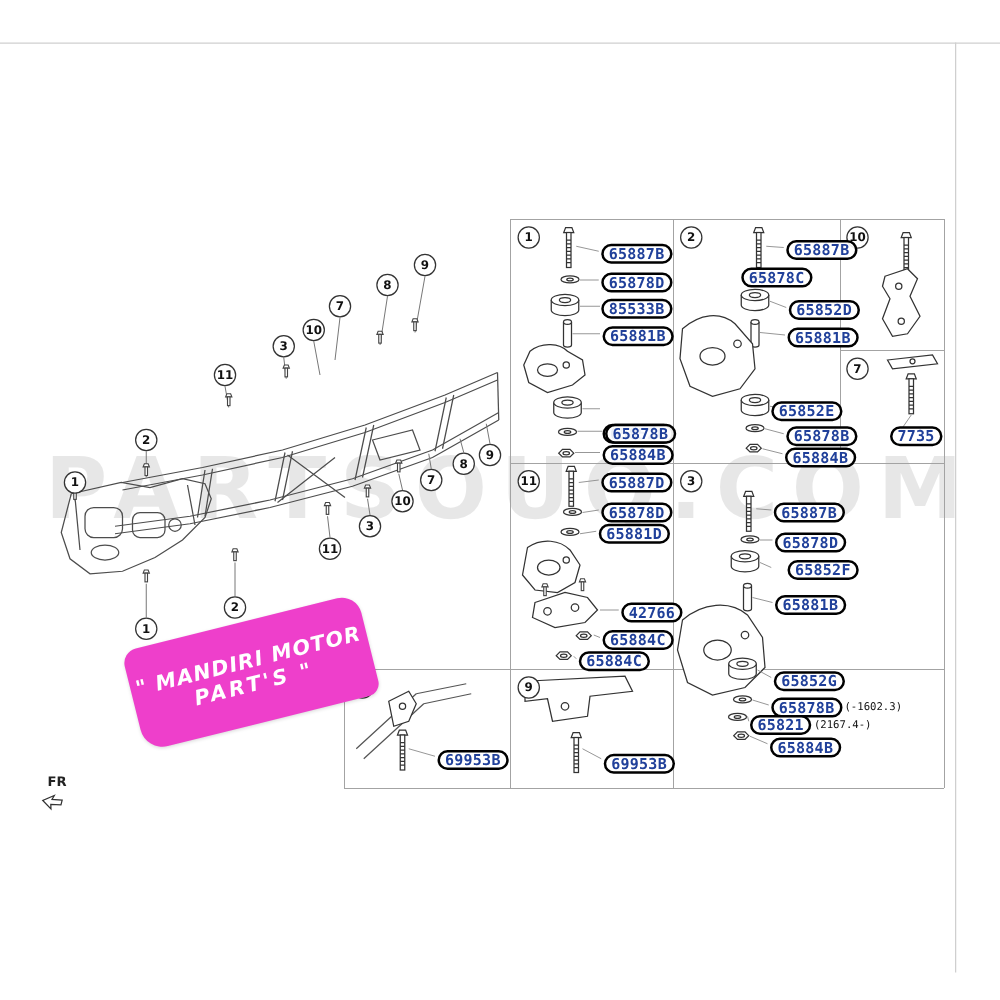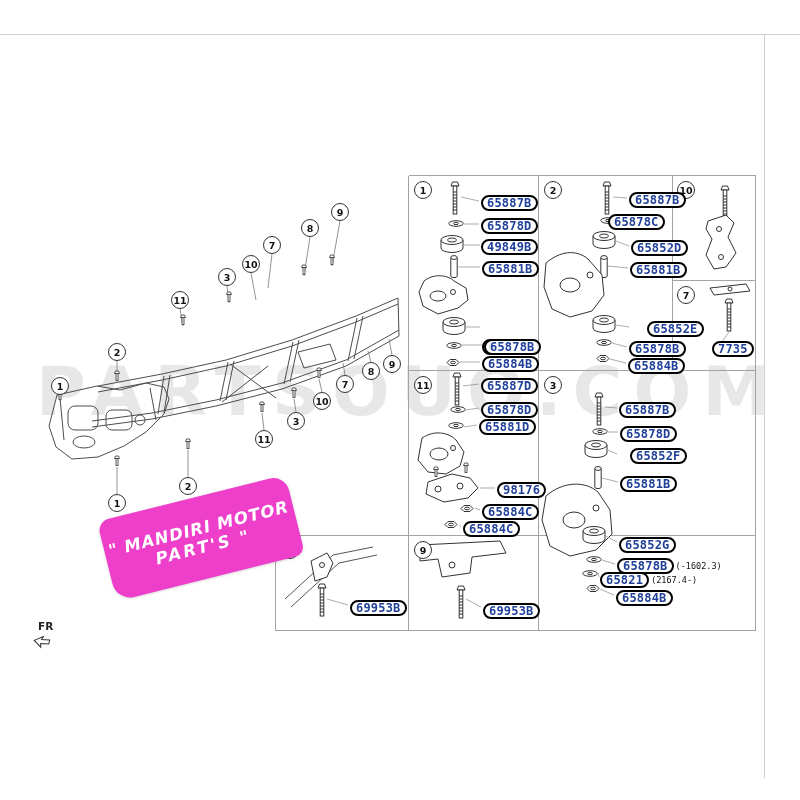--- a/index.html
+++ b/index.html
@@ -296,48 +296,48 @@
 <div class="callout" style="left:179px;top:477px">2</div>
 <div class="callout" style="left:108px;top:494px">1</div>
 
 <div class="prow" style="left:481px;top:195px">
     <span class="pill">65887B</span>
   </div>
 <div class="prow" style="left:481px;top:218px">
     <span class="pill">65878D</span>
   </div>
 <div class="prow" style="left:481px;top:239px">
-    <span class="pill">49849B</span>
+    <span class="pill">85533B</span>
   </div>
 <div class="prow" style="left:482px;top:261px">
     <span class="pill">65881B</span>
   </div>
 <div class="prow" style="left:482px;top:339px">
     <span class="pill">65852C</span>
   </div>
 <div class="prow" style="left:484px;top:339px">
     <span class="pill">65878B</span>
   </div>
 <div class="prow" style="left:482px;top:356px">
     <span class="pill">65884B</span>
   </div>
 
 <div class="prow" style="left:629px;top:192px">
     <span class="pill">65887B</span>
   </div>
-<div class="prow" style="left:608px;top:214px">
+<div class="prow" style="left:593px;top:214px">
     <span class="pill">65878C</span>
   </div>
 <div class="prow" style="left:631px;top:240px">
     <span class="pill">65852D</span>
   </div>
 <div class="prow" style="left:630px;top:262px">
     <span class="pill">65881B</span>
   </div>
-<div class="prow" style="left:647px;top:321px">
+<div class="prow" style="left:617px;top:321px">
     <span class="pill">65852E</span>
   </div>
 <div class="prow" style="left:629px;top:341px">
     <span class="pill">65878B</span>
   </div>
 <div class="prow" style="left:628px;top:358px">
     <span class="pill">65884B</span>
   </div>
 
 <div class="prow" style="left:712px;top:341px">
@@ -347,21 +347,21 @@
 <div class="prow" style="left:481px;top:378px">
     <span class="pill">65887D</span>
   </div>
 <div class="prow" style="left:481px;top:402px">
     <span class="pill">65878D</span>
   </div>
 <div class="prow" style="left:479px;top:419px">
     <span class="pill">65881D</span>
   </div>
 <div class="prow" style="left:497px;top:482px">
-    <span class="pill">98176</span>
+    <span class="pill">42766</span>
   </div>
 <div class="prow" style="left:482px;top:504px">
     <span class="pill">65884C</span>
   </div>
 <div class="prow" style="left:463px;top:521px">
     <span class="pill">65884C</span>
   </div>
 
 <div class="prow" style="left:619px;top:402px">
     <span class="pill">65887B</span>

